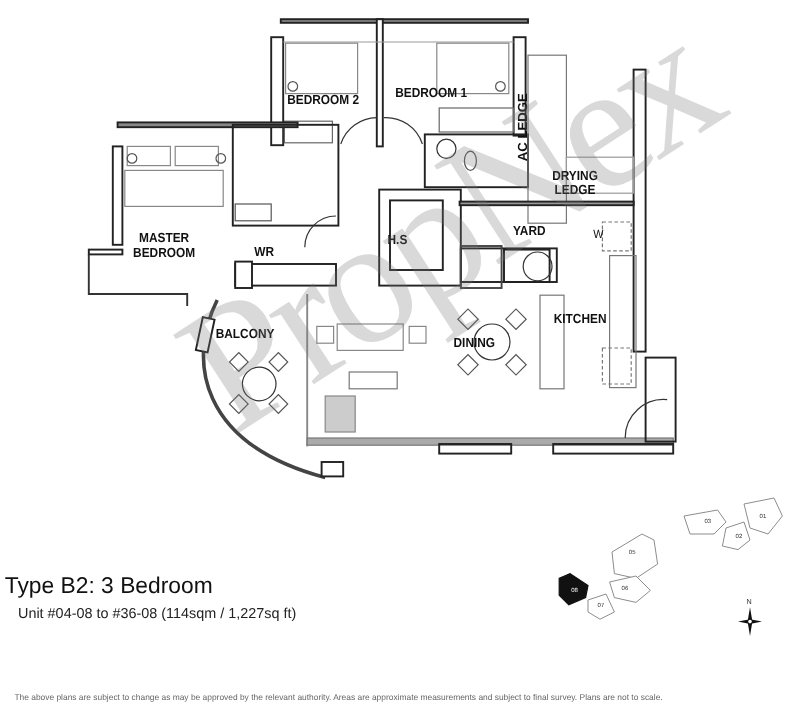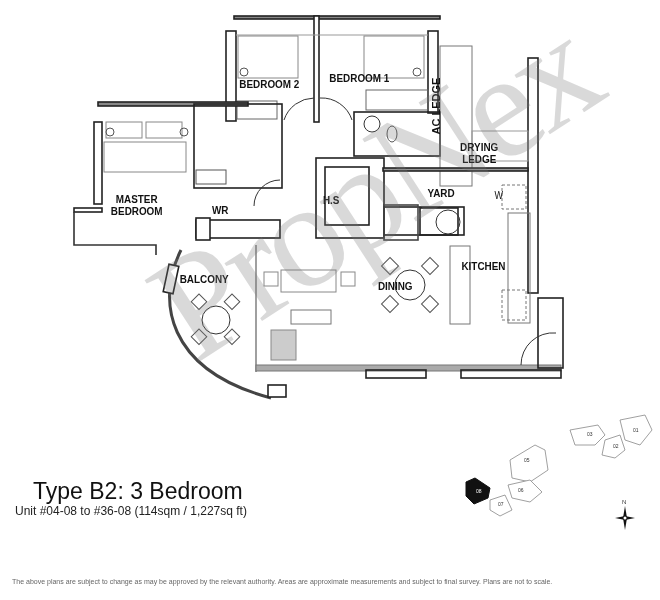--- a/index.html
+++ b/index.html
@@ -3,21 +3,21 @@
 <meta charset="utf-8">
 <style>
   html, body { margin: 0; padding: 0; background: #ffffff; }
   body { width: 660px; height: 600px; position: relative; overflow: hidden;
          font-family: "Liberation Sans", sans-serif; color: #111; }
   .plan { position: absolute; left: 0; top: 0; width: 660px; height: 470px; padding-left: 16px; }
   .room-label { position: absolute; font-family: "Liberation Sans", sans-serif;
                 font-weight: bold; font-size: 11px; color: #111; text-align: center;
                 line-height: 12px; white-space: nowrap; transform: scaleX(0.9); }
   .vert { transform: rotate(-90deg); transform-origin: center; }
-  .title { position: absolute; left: 33px; top: 478px; font-size: 23px; color: #111; }
+  .title { position: absolute; left: 4px; top: 478px; font-size: 19px; color: #111; }
   .subtitle { position: absolute; left: 15px; top: 504px; font-size: 12px; color: #222; }
   .disclaimer { position: absolute; left: 12px; top: 578px; font-size: 7px; color: #666; white-space: nowrap; }
   .watermark { position: absolute; left: 120px; top: 250px; font-family: "Liberation Serif", serif;
                font-size: 150px; color: rgba(120,120,120,0.28); transform: rotate(-33deg);
                transform-origin: left top; white-space: nowrap; pointer-events: none; letter-spacing: -6px; }
   .keyplan { position: absolute; left: 430px; top: 400px; width: 230px; height: 140px; }
   .compass { position: absolute; left: 610px; top: 498px; width: 30px; height: 40px; }
   .compass-n { position: absolute; left: 622px; top: 499px; font-size: 6px; color: #333; }
 </style>
 </head>

